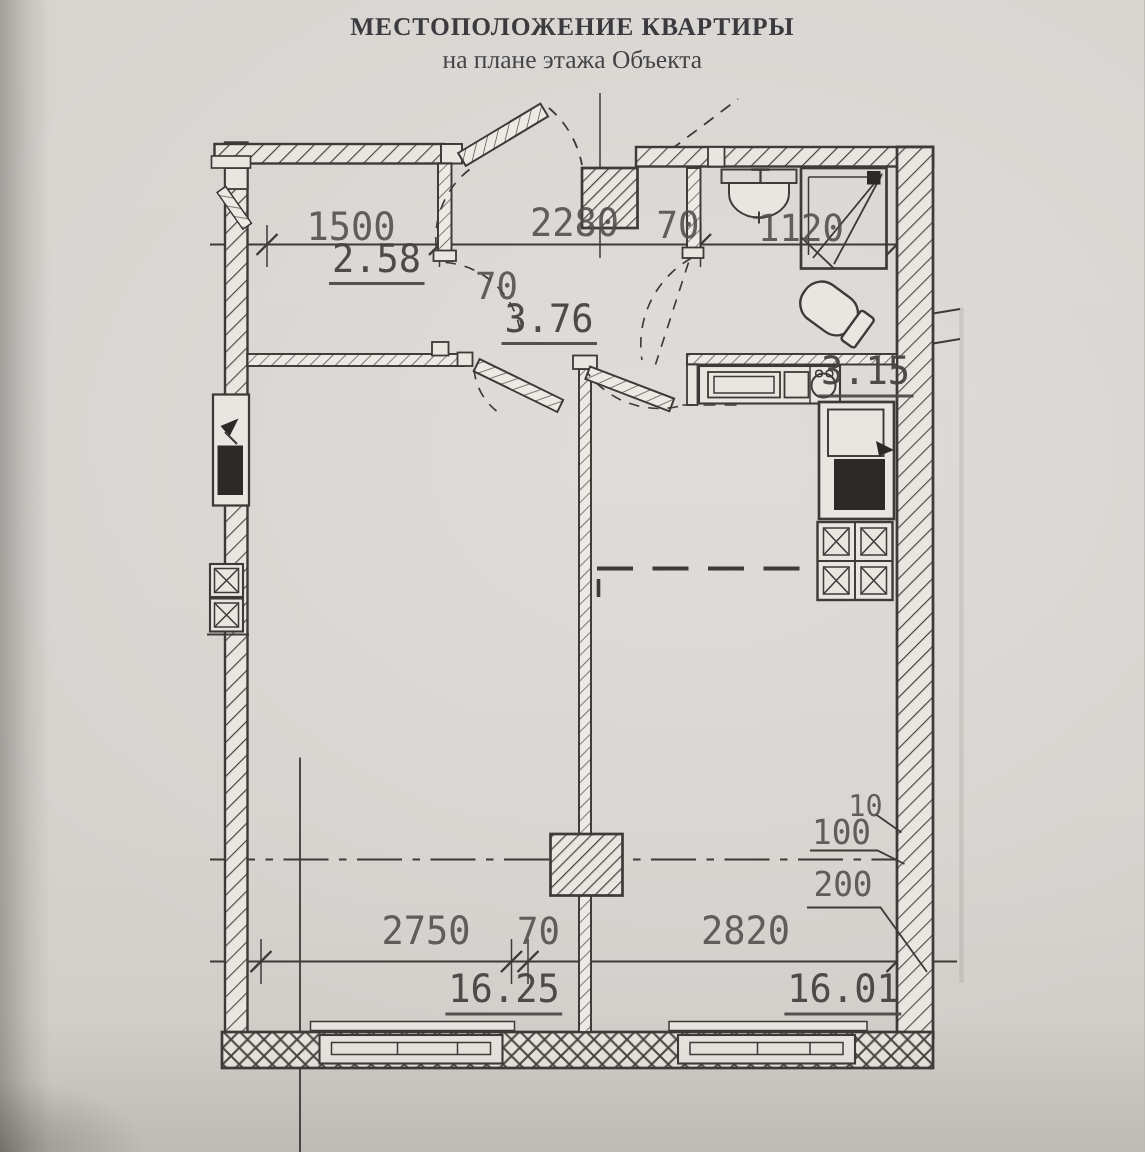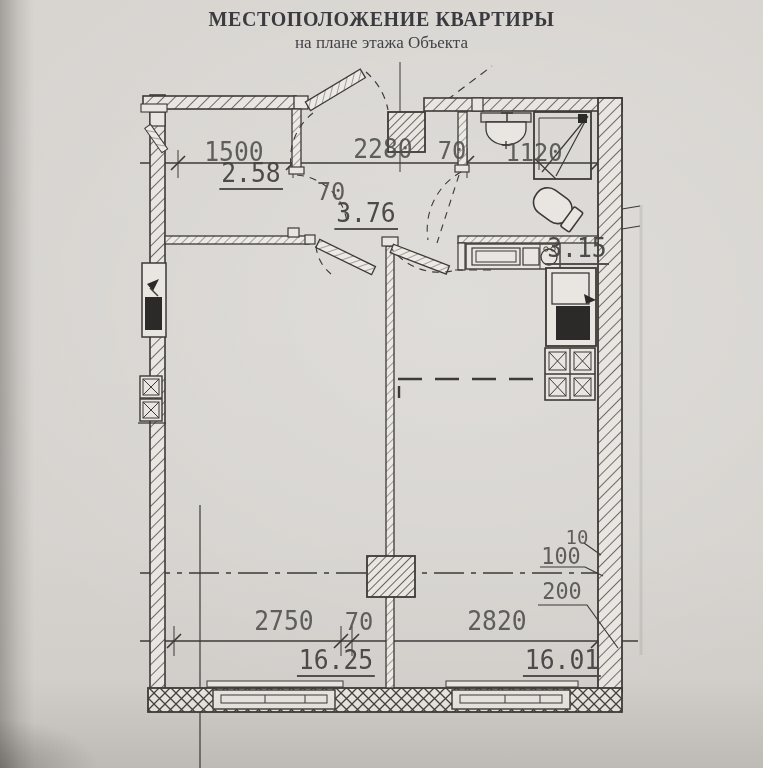--- a/index.html
+++ b/index.html
@@ -17,21 +17,21 @@
   }
   .page::after{ 
     content:"";position:absolute;left:0;bottom:0;width:100%;height:90px;
     background:
       radial-gradient(140px 70px at 0% 100%, rgba(40,36,32,.28), rgba(40,36,32,0) 70%),
       linear-gradient(0deg, rgba(40,36,32,.10), rgba(40,36,32,0));
     z-index:5;pointer-events:none;
   }
   .header{position:absolute;top:8px;left:0;width:100%;text-align:center;z-index:4;}
   .title{
-    font-weight:bold;font-size:20px;letter-spacing:.6px;color:#3b3b3f;
+    font-weight:bold;font-size:17px;letter-spacing:.6px;color:#3b3b3f;
   }
   .subtitle{font-size:17px;color:#434347;margin-top:2px;}
   svg.plan{position:absolute;left:0;top:0;z-index:2;}
   .labels{position:absolute;left:0;top:0;width:648px;height:768px;z-index:3;pointer-events:none;}
   .lbl{
     position:absolute;transform:translate(-50%,-50%) scaleX(.95);
     font-family:"DejaVu Sans Mono", monospace;color:#4f4e4c;opacity:.88;
     white-space:nowrap;line-height:1;
   }
   .area{

